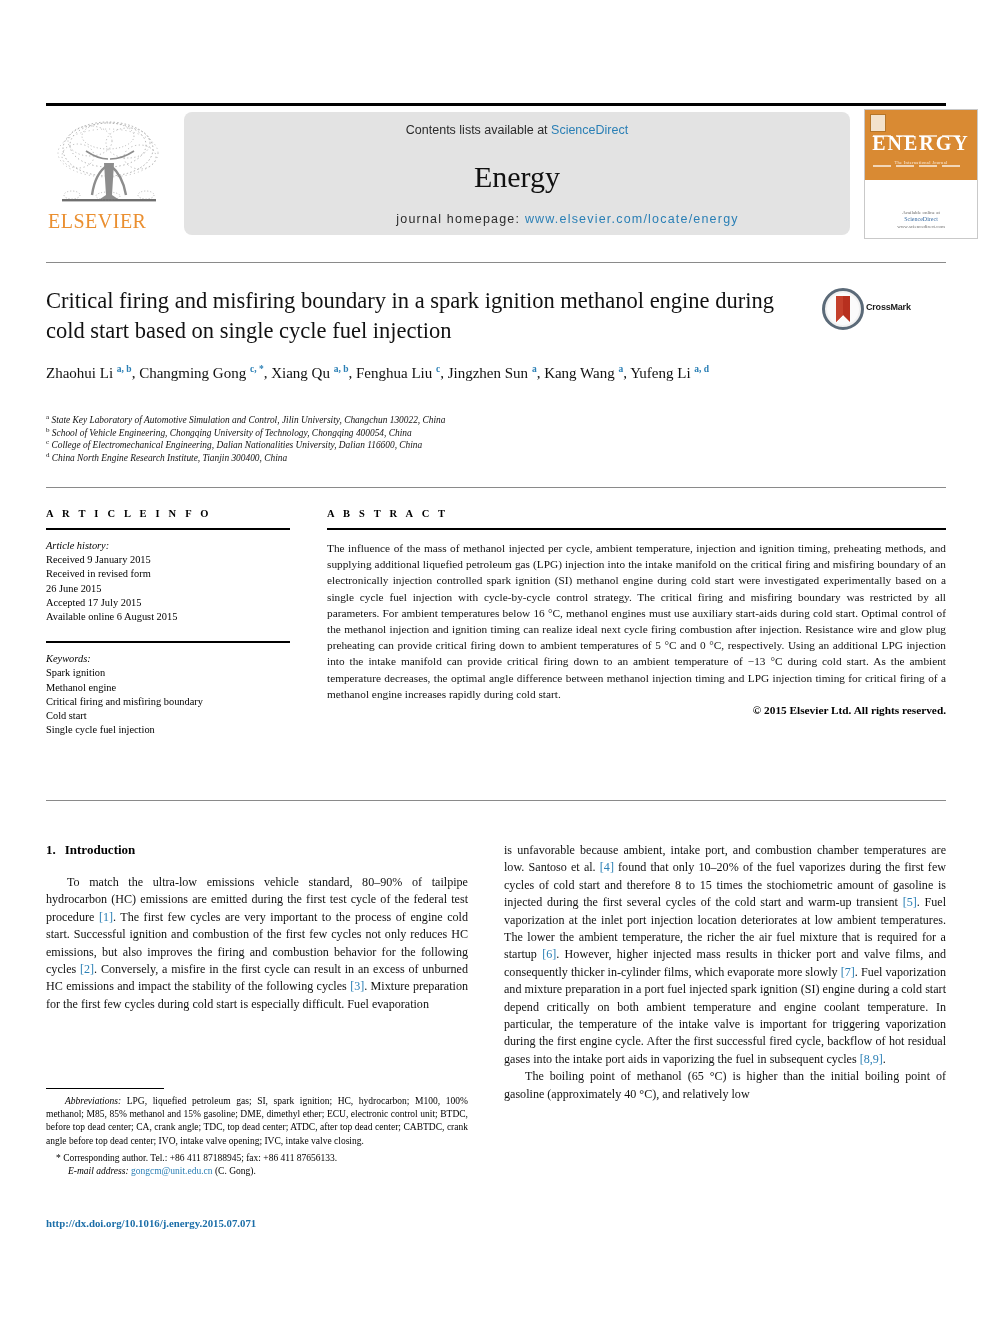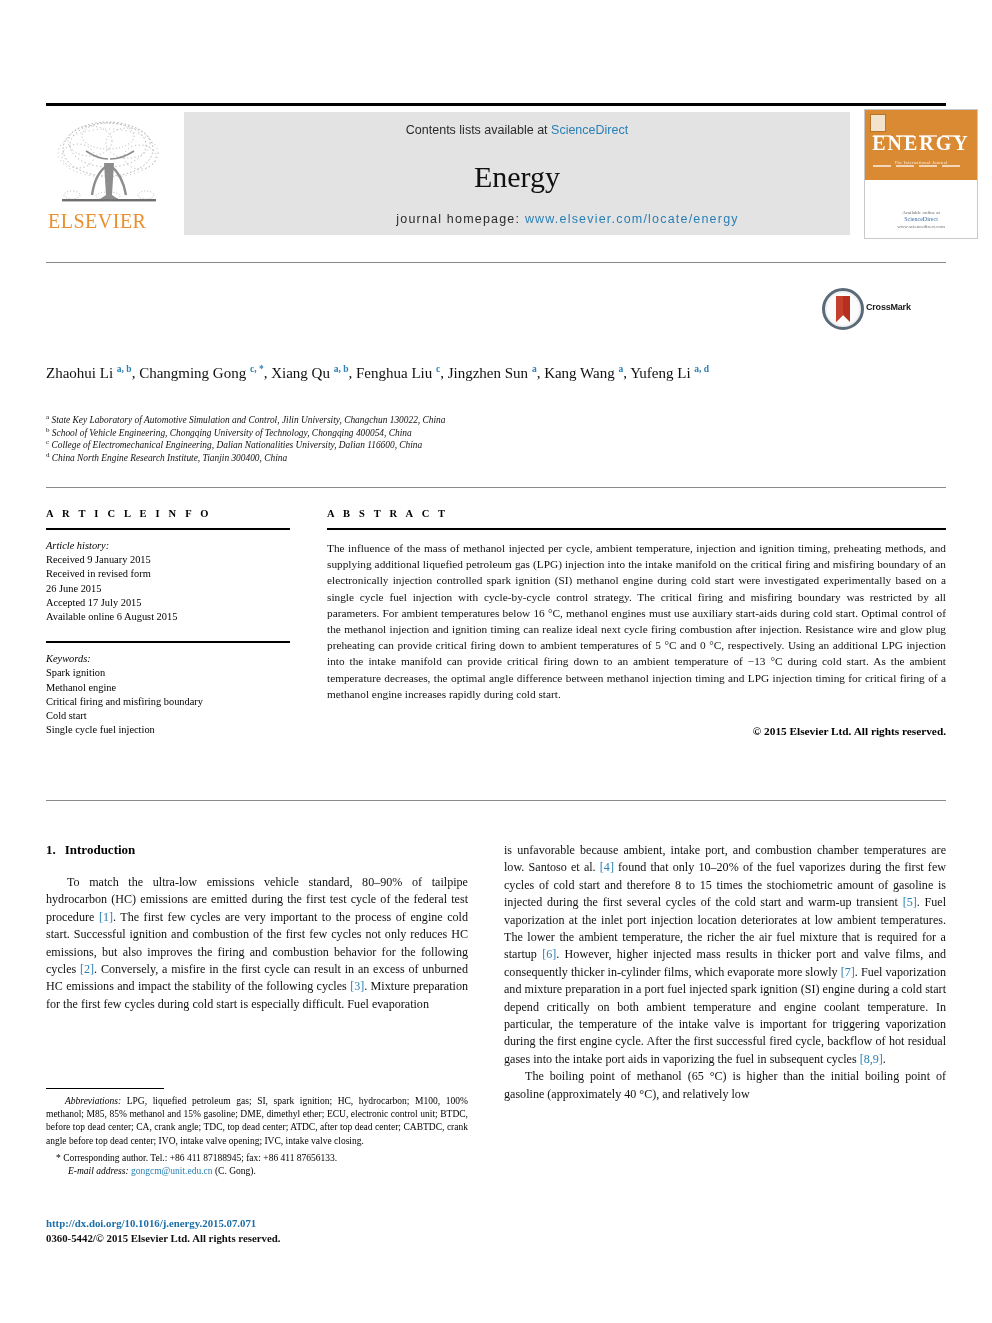--- a/index.html
+++ b/index.html
@@ -65,20 +65,21 @@
     color: #ea8f30;
     font-weight: 400;
   }
 
   .mast-band {
     position: absolute;
     left: 138px; top: 9px;
     width: 666px;
     height: 123px;
     background: #e3e3e3;
+    border-radius: 8px;
   }
   .band-line1 {
     position: absolute;
     left: 0; top: 11px;
     width: 666px;
     text-align: center;
     font-family: "Liberation Sans", sans-serif;
     font-size: 12.5px;
     color: #2b2b2b;
   }
@@ -293,21 +294,21 @@
     margin-top: 17px;
   }
   .abs-body {
     margin-top: 10px;
     font-size: 11.3px;
     line-height: 16.2px;
     text-align: justify;
     color: #111;
   }
   .copyline {
-    margin-top: 23px;
+    margin-top: 2px;
     text-align: right;
     font-size: 11.3px;
     font-weight: bold;
   }
 
   .info-rule-bottom {
     position: absolute;
     left: 46px; top: 800px;
     width: 900px;
     height: 1px;
@@ -458,20 +459,21 @@
       <div class="cover-foot">
         <div>Available online at</div>
         <div class="sdline">ScienceDirect</div>
         <div>www.sciencedirect.com</div>
       </div>
     </div>
   </div>
 
   <div class="title-rule"></div>
 
+  <div class="article-title">Critical firing and misfiring boundary in a spark ignition methanol engine during cold start based on single cycle fuel injection</div>
 
   <div class="crossmark">
     <svg width="42" height="42" viewBox="0 0 42 42" aria-hidden="true">
       <circle cx="21" cy="21" r="19.5" fill="#f2f2f2" stroke="#5b6a78" stroke-width="3"></circle>
       <circle cx="21" cy="21" r="16" fill="#fbfbfb"></circle>
       <path d="M14 8 H28 V34 L21 27 L14 34 Z" fill="#b7301f"></path>
       <path d="M14 8 H21 V27 L14 34 Z" fill="#c4402c"></path>
     </svg>
     <div class="crossmark-label">CrossMark</div>
   </div>
@@ -550,16 +552,15 @@
       <span class="lead">Abbreviations:</span><span> LPG, liquefied petroleum gas; SI, spark ignition; HC, hydrocarbon; M100, 100% methanol; M85, 85% methanol and 15% gasoline; DME, dimethyl ether; ECU, electronic control unit; BTDC, before top dead center; CA, crank angle; TDC, top dead center; ATDC, after top dead center; CABTDC, crank angle before top dead center; IVO, intake valve opening; IVC, intake valve closing.</span>
     </p>
     <p class="fn-corr">* Corresponding author. Tel.: +86 411 87188945; fax: +86 411 87656133.</p>
     <p class="fn-email">
       <span class="lead">E-mail address:</span> <span class="mail">gongcm@unit.edu.cn</span><span> (C. Gong).</span>
     </p>
   </div>
 
   <div class="pfooter">
     <div class="doi">http://dx.doi.org/10.1016/j.energy.2015.07.071</div>
-    <div class="issn">0360-5442/© 2015 Elsevier Ltd. All rights reserved.</div>
   </div>
 
 </div>
 
 </body></html>

